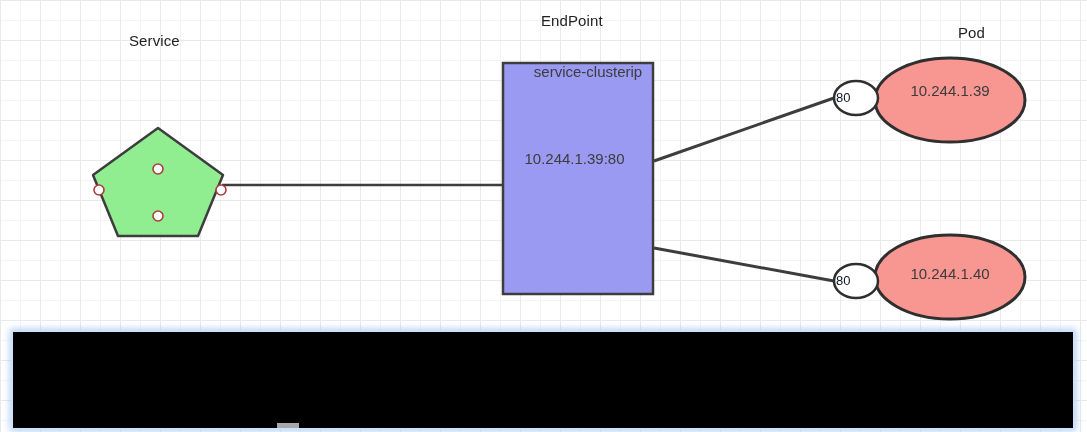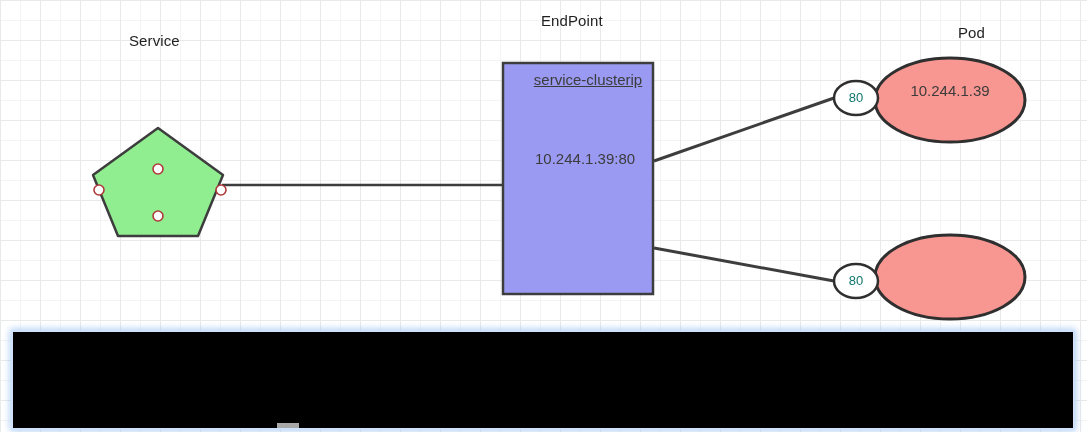--- a/index.html
+++ b/index.html
@@ -56,27 +56,27 @@
   }
 
   .node-label {
     position: absolute;
     font-size: 15px;
     color: #3c3c3c;
     white-space: nowrap;
     line-height: 1.12;
   }
   .node-label.center { text-align: center; }
-  .node-label.right  { text-align: left; padding-left: 32px; }
+  .node-label.right  { text-align: center; }
 
   .port-label {
     position: absolute;
     font-size: 13px;
-    color: #0f766e;
-    text-align: center;
+    color: #0f172a;
+    text-align: left;
     white-space: nowrap;
   }
 
   
   #terminal {
     position: absolute;
     left: 13px;
     top: 332px;
     width: 1060px;
     height: 96px;
@@ -140,31 +140,32 @@
     <ellipse cx="856" cy="281" rx="22" ry="17" fill="#ffffff" stroke="#2f2f2f" stroke-width="2.5"></ellipse>
   </svg>
 
   <div class="group-title" style="left:129px; top:32px;">Service</div>
 
   <div class="group-title" style="left:541px; top:12px;">EndPoint</div>
 
   <div class="group-title" style="left:958px; top:24px;">Pod</div>
 
 
-  <div class="node-label center" style="left:503px; top:72px; width:170px;text-decoration:underline;">service-clusterip</div>
+  <div class="node-label center" style="left:503px; top:64px; width:170px;">service-clusterip</div>
 
   <div class="node-label right" style="left:503px; top:151px; width:143px;">10.244.1.39:80</div>
 
 
   <div class="port-label" style="left:836px; top:90px; width:40px;">80</div>
 
   <div class="node-label center" style="left:890px; top:83px; width:120px;">10.244.1.39</div>
 
   <div class="port-label" style="left:836px; top:273px; width:40px;">80</div>
 
+  <div class="node-label center" style="left:890px; top:266px; width:120px;">10.244.1.40</div>
 
   <div id="terminal">
     <div id="terminal-inner">
 
       <div class="term-line"></div>
 
       
 
       
 

